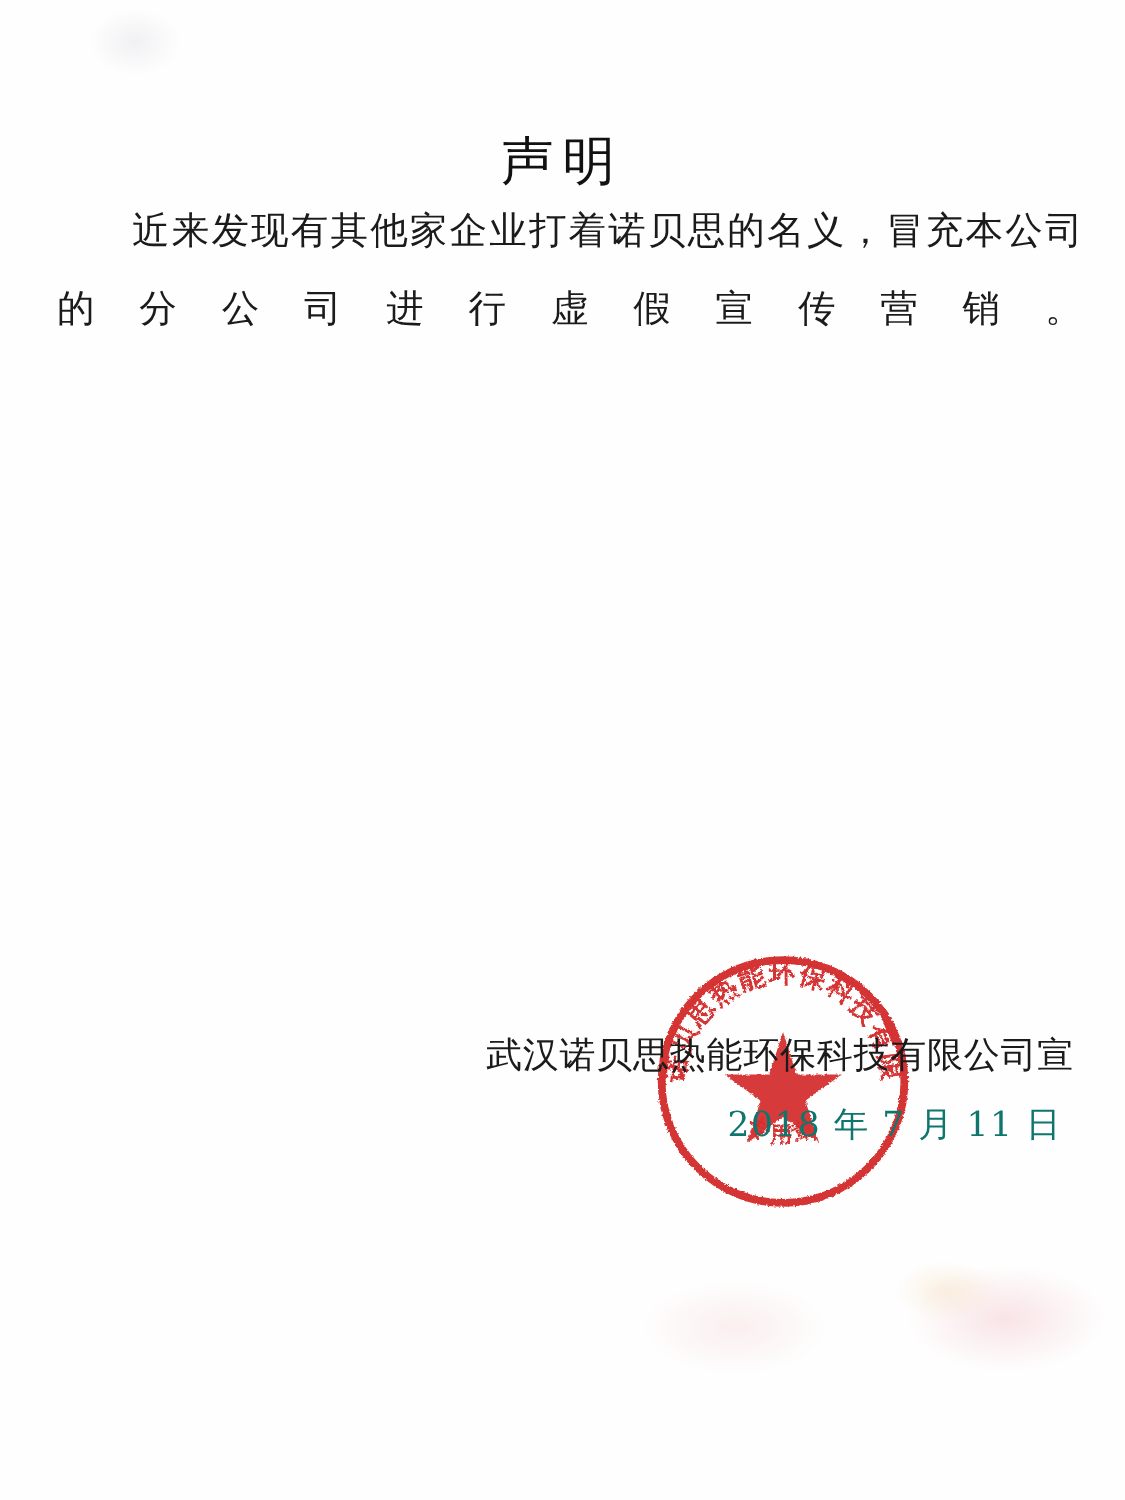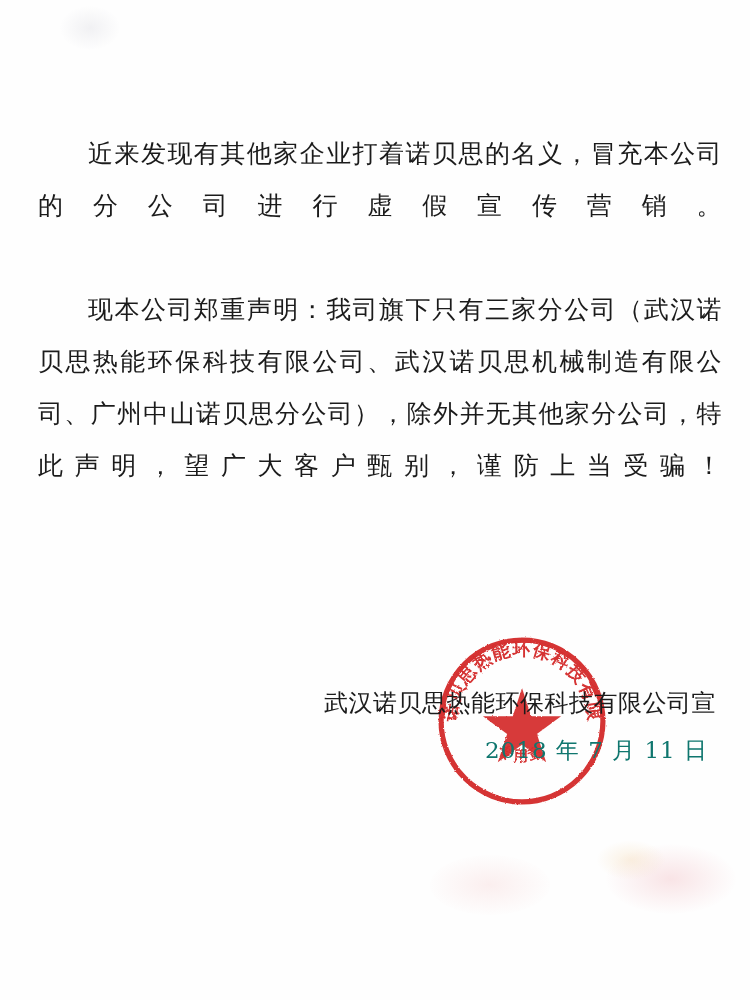--- a/index.html
+++ b/index.html
@@ -131,24 +131,24 @@
 </head>
 <body>
 
 <div class="page">
 
   <div class="scan-tint t3"></div>
   <div class="scan-tint t1"></div>
   <div class="scan-tint t2"></div>
   <div class="scan-tint t4"></div>
 
+  <h1 class="doc-title">声明</h1>
 
   <div class="body-block">
     <p class="para">近来发现有其他家企业打着诺贝思的名义，冒充本公司的分公司进行虚假宣传营销。</p>
-    <p class="para">现本公司郑重声明：我司旗下只有三家分公司（武汉诺贝思热能环保科技有限公司、武汉诺贝思机械制造有限公司、广州中山诺贝思分公司），除外并无其他家分公司，特此声明，望广大客户甄别，谨防上当受骗！</p>
   </div>
 
   <div class="seal">
     <svg viewBox="0 0 200 200" xmlns="http://www.w3.org/2000/svg">
       <defs>
         <path id="ringTop" d="M 100,100 m -76,0 a 76,76 0 1,1 152,0" fill="none"></path>
         <path id="ringBottom" d="M 100,100 m -46,0 a 46,46 0 1,0 92,0" fill="none"></path>
         <filter id="rough" x="-20%" y="-20%" width="140%" height="140%">
           <feTurbulence type="fractalNoise" baseFrequency="0.55" numOctaves="3" seed="7" result="n"></feTurbulence>
           <feDisplacementMap in="SourceGraphic" in2="n" scale="2.6" xChannelSelector="R" yChannelSelector="G"></feDisplacementMap>

